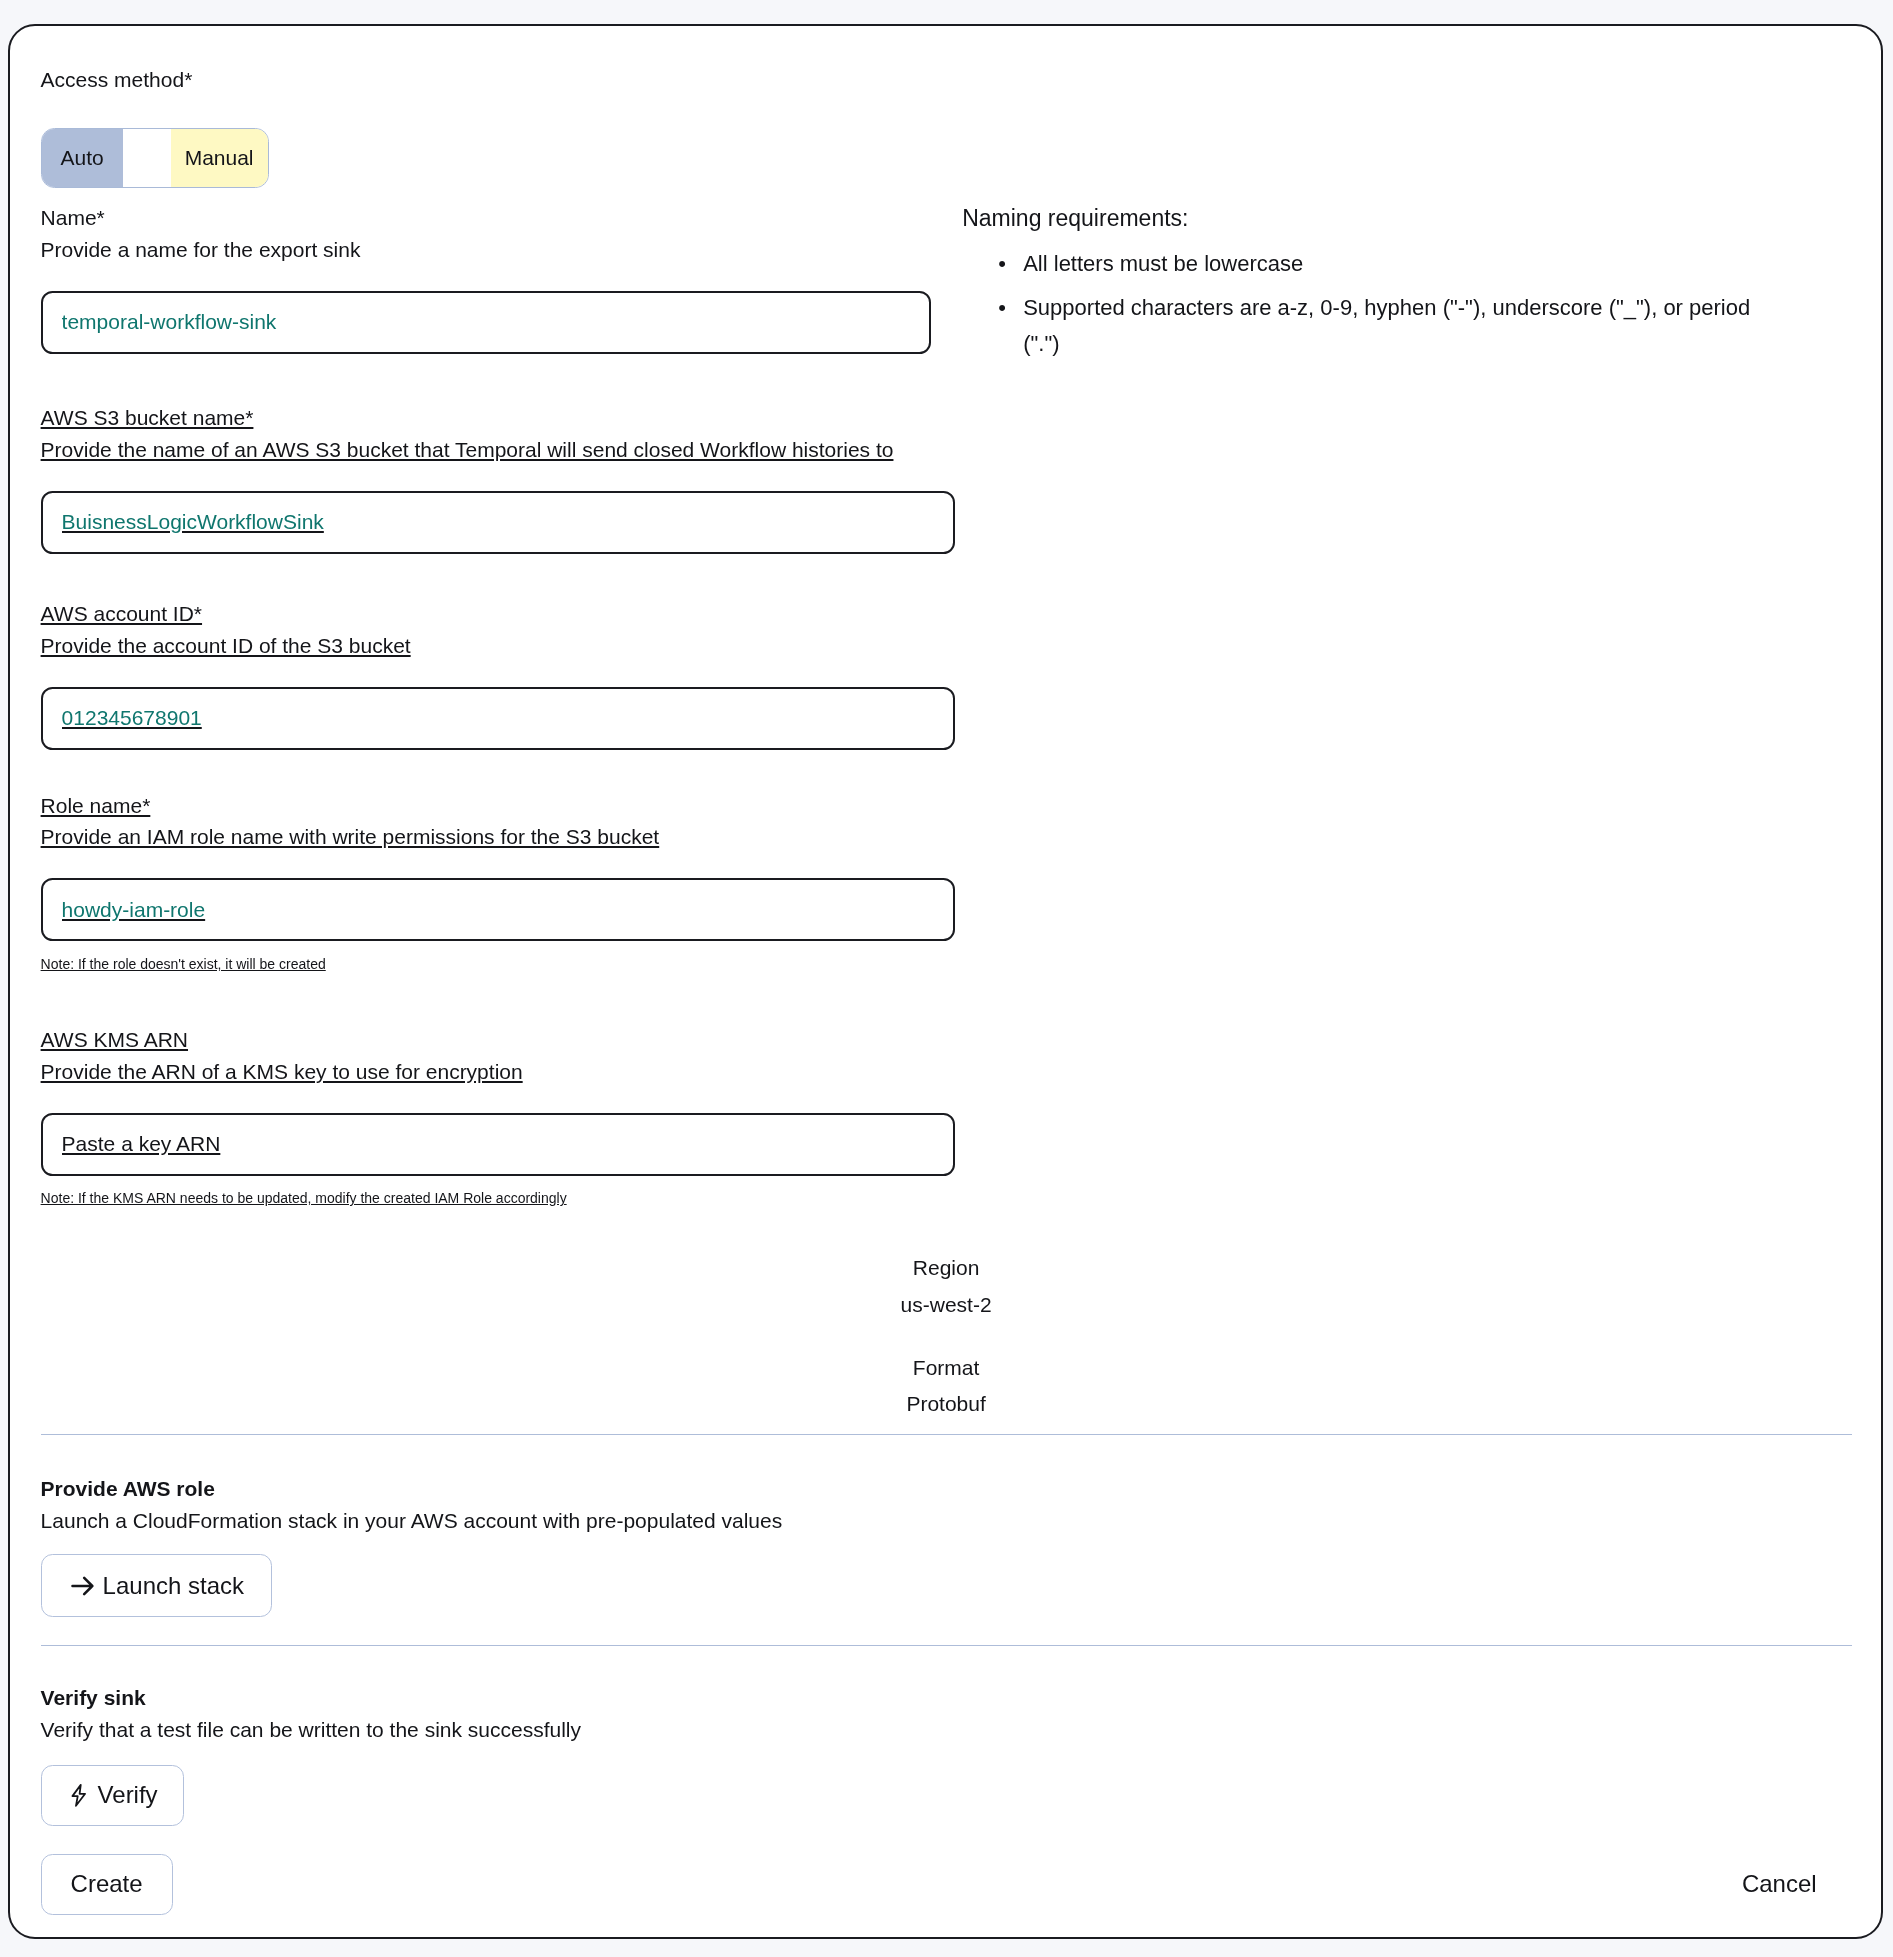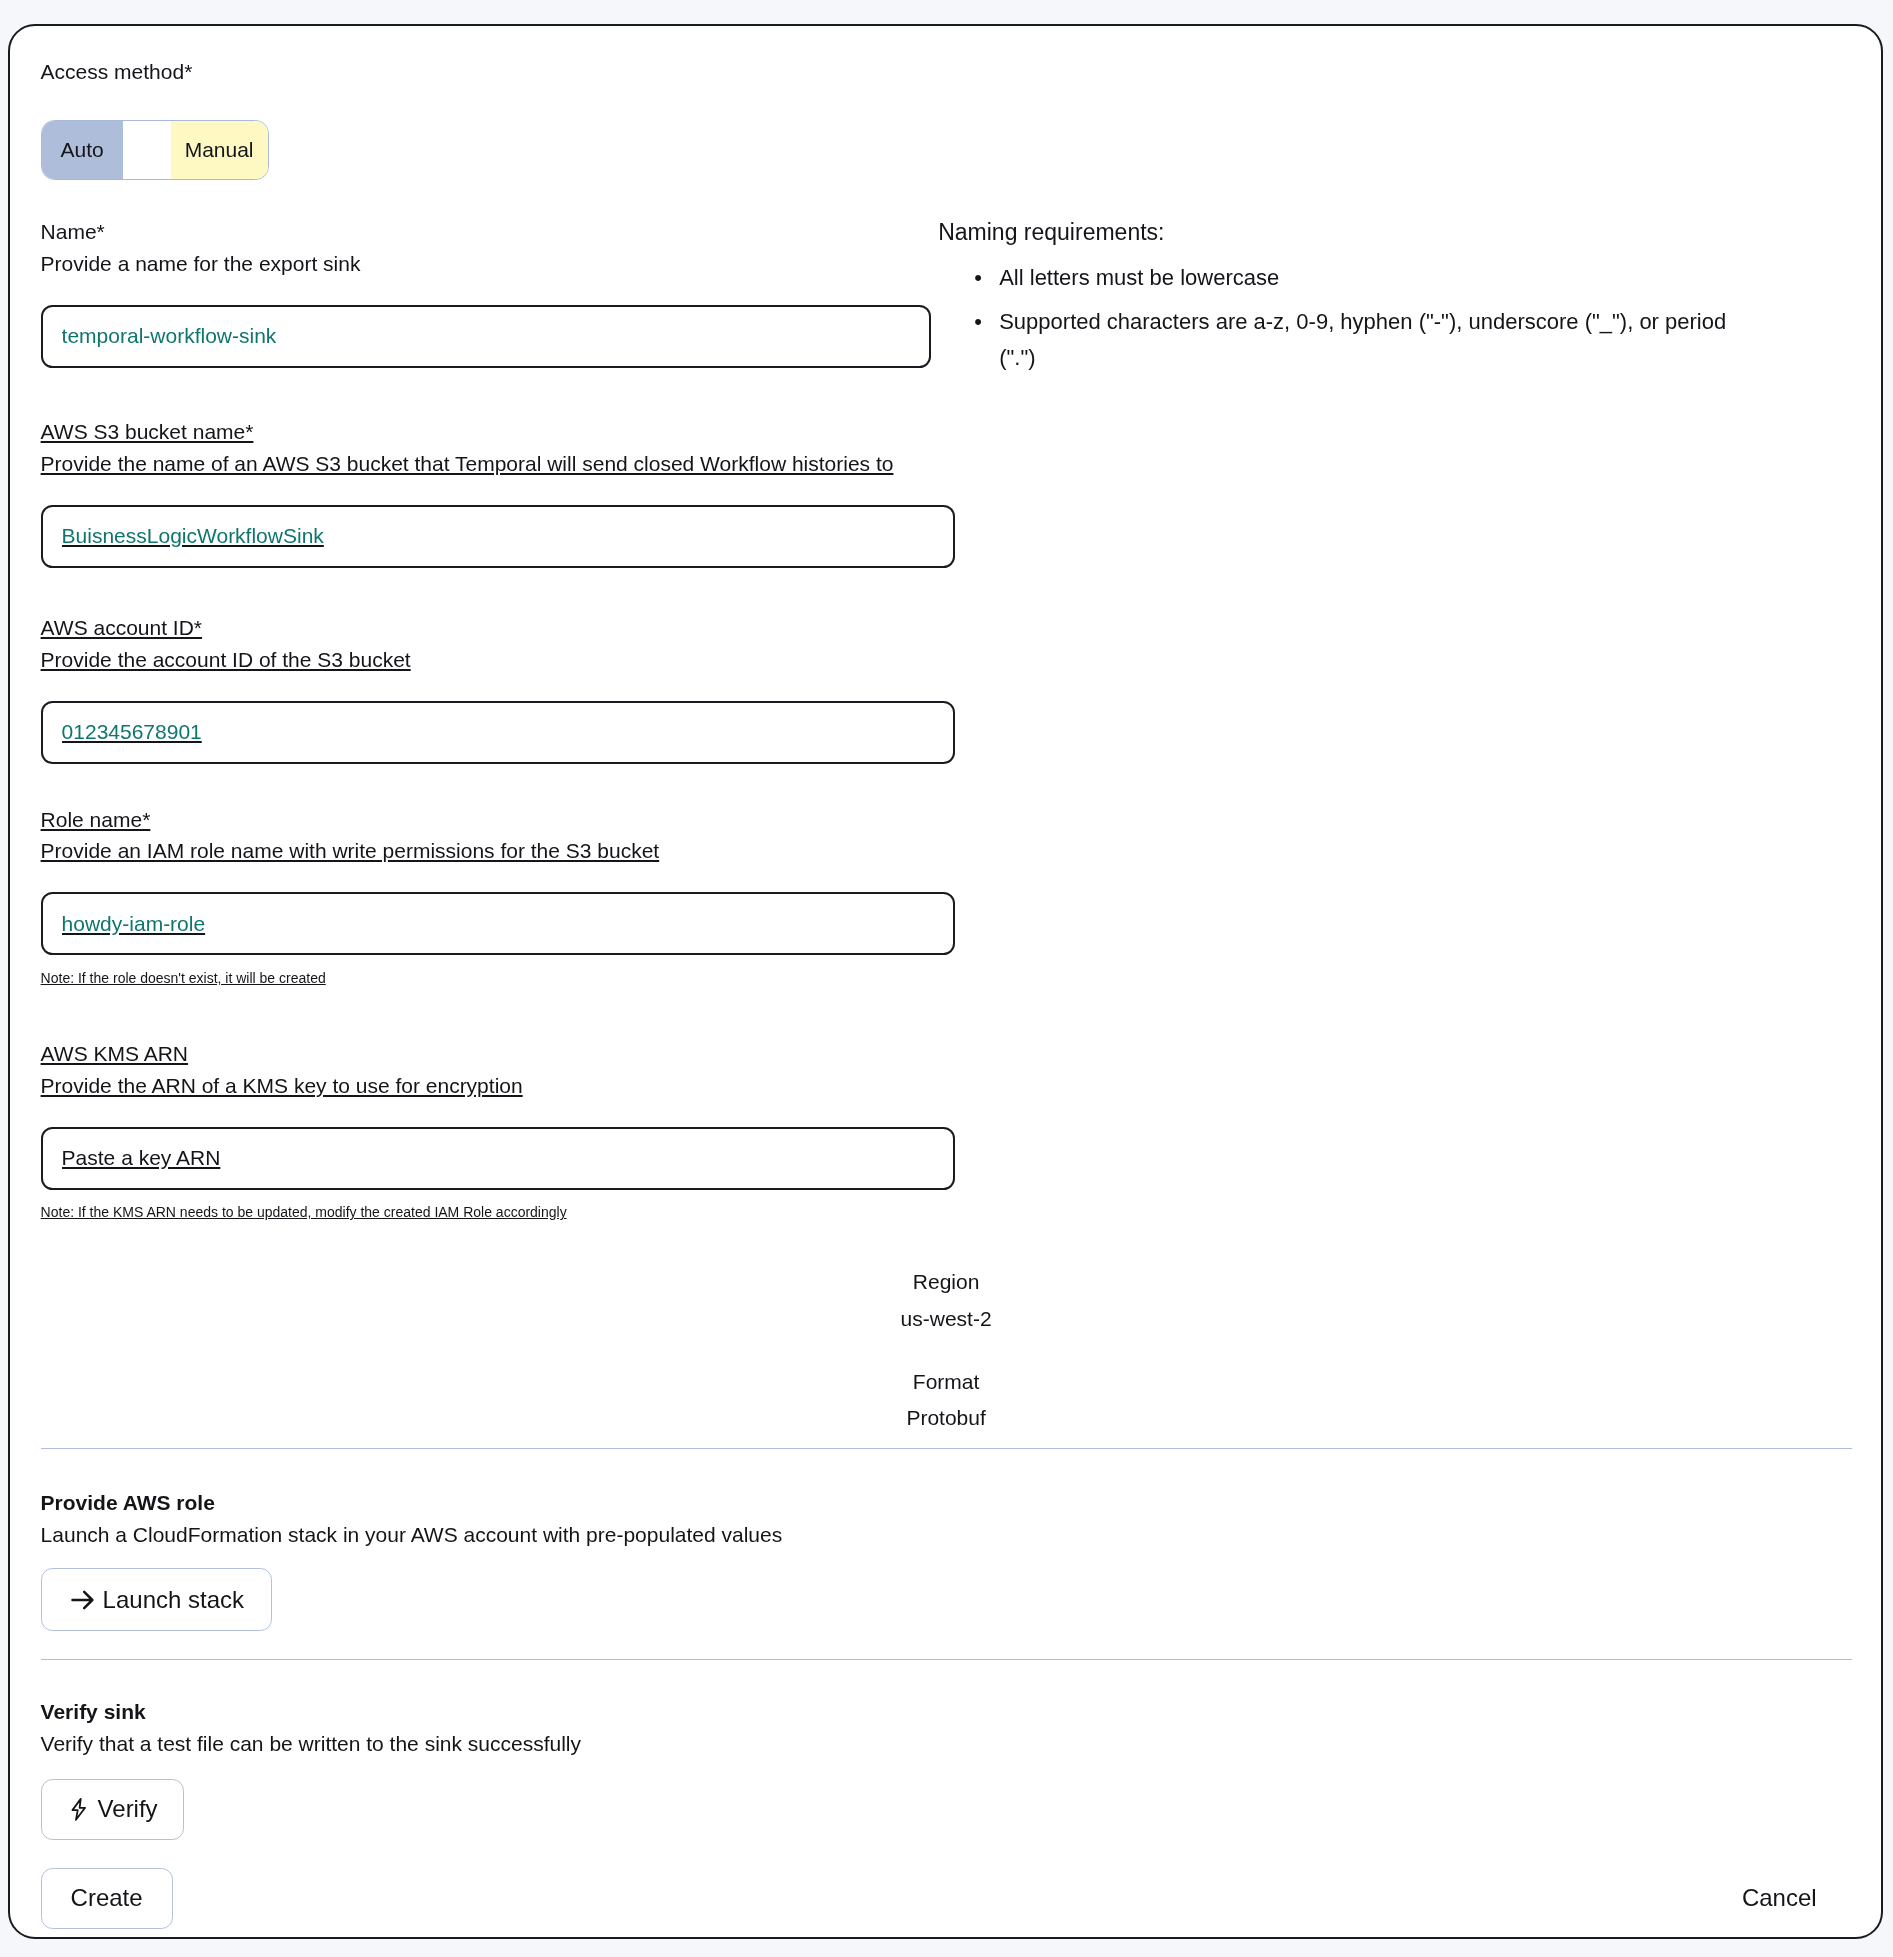--- a/index.html
+++ b/index.html
@@ -10,42 +10,42 @@
     color:#141519;
     position:relative;
   }
   .card {
     position:absolute; left:7.6px; top:24px;
     width:1875px; height:1915px;
     box-sizing:border-box;
     background:#ffffff;
     border:2.9px solid #1a1b20;
     border-radius:27px;
-    padding:32px 29px 0 31px;
+    padding:40px 29px 0 31px;
     overflow:hidden;
   }
   .label { font-size:21px; line-height:27px; }
   .desc  { font-size:21px; line-height:29px; margin-top:3.8px; }
   .note  { font-size:14px; line-height:23px; margin-top:11.5px; }
 
   
   .seg-control {
     display:inline-flex; margin-top:35px;
     border:1.9px solid #a9bad8; border-radius:13.4px;
     overflow:hidden; background:#fff;gap:48px;
   }
   .seg {
     height:58px; display:flex; align-items:center; justify-content:center;
     font-size:21px; cursor:pointer; user-select:none;
   }
   .seg-auto   { width:81px;  background:#aebdd9; }
   .seg-manual { width:97px; background:#fef9c3; }
 
   
-  .name-row { display:flex; margin-top:38px; }
+  .name-row { display:flex; margin-top:16px;gap:24px; }
   .col-left { width:890px; flex:none; }
   .col-right { margin-left:7.6px; width:872px; }
   .nr-title { font-size:23px; line-height:29px; }
   .nr-list { list-style:none; margin:13.4px 0 0 0; padding:0 0 0 36px; }
   .nr-list li {
     position:relative; padding-left:25px;
     font-size:22px; line-height:36px; max-width:765px;
   }
   .nr-list li + li { margin-top:7.6px; }
   .nr-list li::before {

